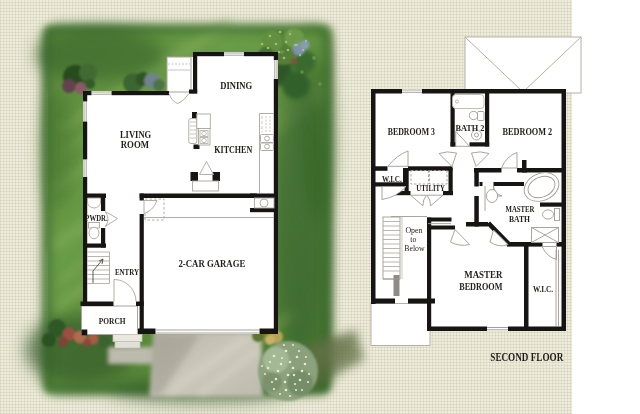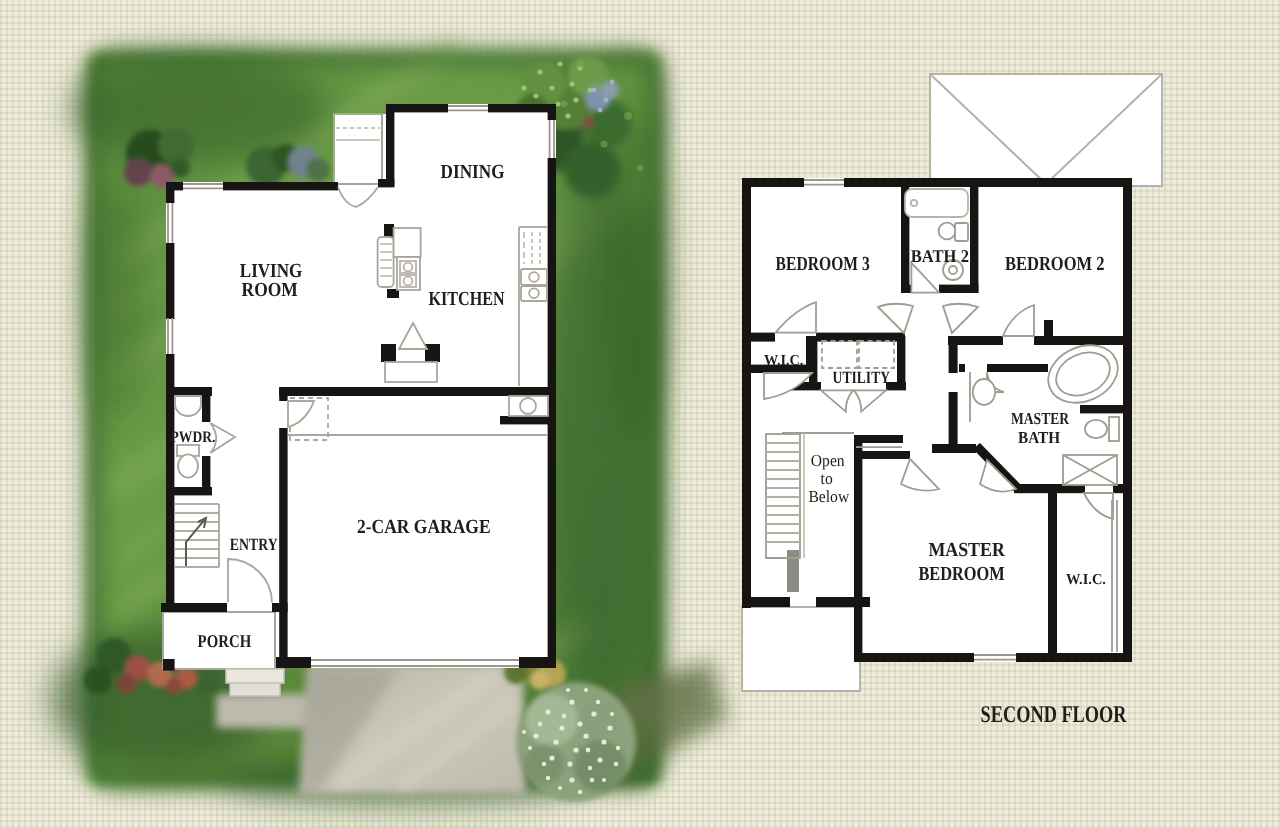--- a/index.html
+++ b/index.html
@@ -1,17 +1,17 @@
 <!DOCTYPE html>
 <html><head>
 <meta charset="utf-8">
 <style>
   html,body{margin:0;padding:0;}
   body{width:640px;height:414px;overflow:hidden;font-family:"Liberation Serif",serif;}
-  #stage{position:relative;width:640px;height:414px;
+  #stage{position:relative;width:572px;height:414px;
     background-color:#eeecdb;
     background-image:
       repeating-linear-gradient(0deg, rgba(150,146,108,0.15) 0 1px, rgba(0,0,0,0) 1px 3px),
       repeating-linear-gradient(90deg, rgba(150,146,108,0.15) 0 1px, rgba(0,0,0,0) 1px 3px);
   }
   svg{position:absolute;left:0;top:0;}
   text{font-family:"Liberation Serif",serif;fill:#201d1a;}
 </style>
 </head>
 <body>

